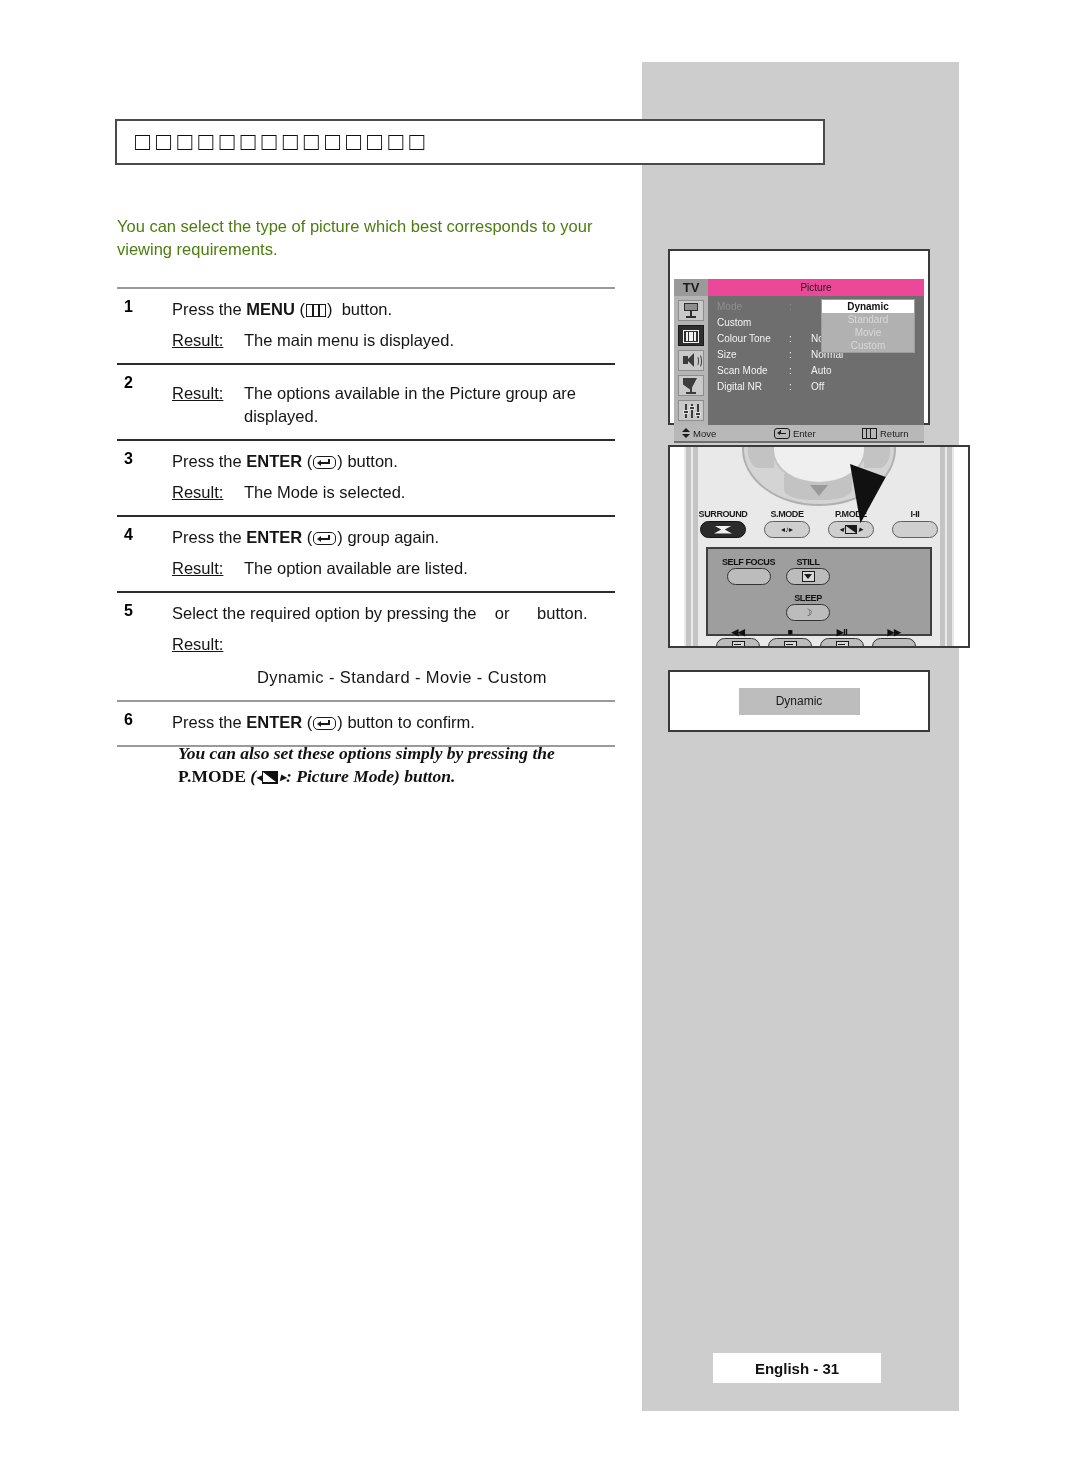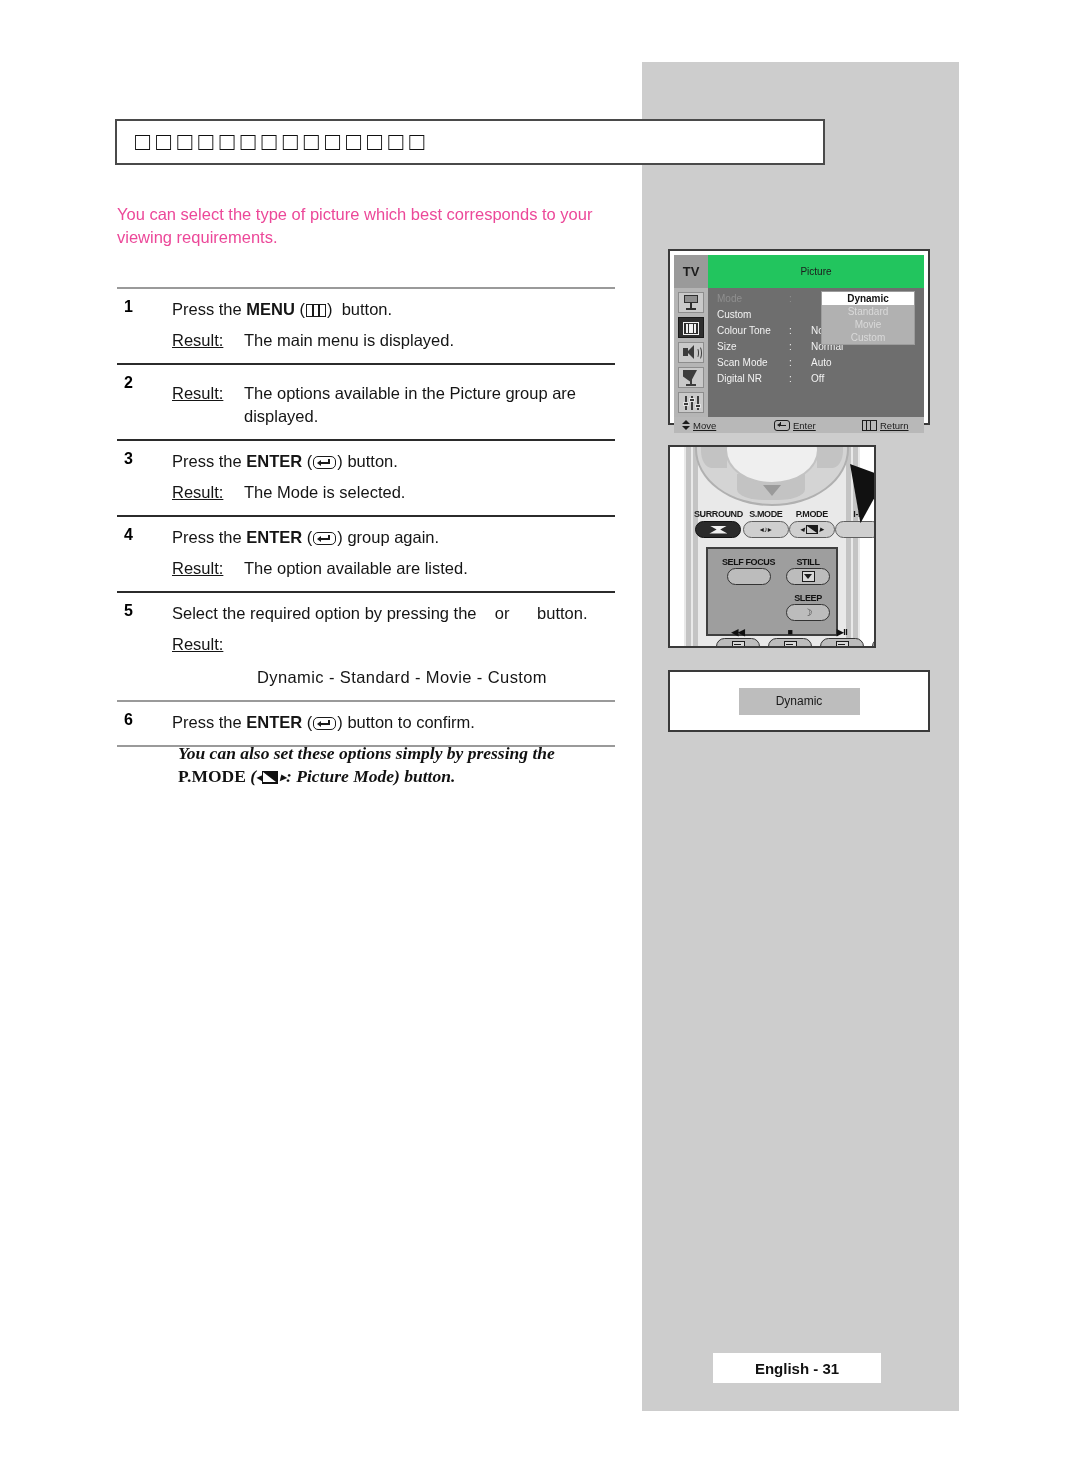--- a/index.html
+++ b/index.html
@@ -45,25 +45,25 @@
     color: #111;
     padding-left: 18px;
     font-family: "Liberation Serif", serif;
     white-space: nowrap;
   }
 
   
   #intro {
     position: absolute;
     left: 117px;
-    top: 203px;
+    top: 215px;
     width: 500px;
     font-size: 16.5px;
     line-height: 23px;
-    color: #ec4899;
+    color: #4d7c0f;
   }
 
   
   #steps {
     position: absolute;
     left: 117px;
     top: 287px;
     width: 498px;
   }
   .rule {
@@ -222,22 +222,23 @@
   #osd {
     position: relative;
     width: 100%;
     height: 100%;
     background: #6e6e6e;
     font-size: 9px;
     color: #f2f2f2;
   }
   #osd-titlebar {
     display: flex;
-    height: 33px;
-    background: #22c55e;
+    height: 17px;
+    background: #ec4899;
+    margin-top: 24px;
   }
   #osd-tv {
     width: 34px;
     background: #9a9a9a;
     color: #1c1c1c;
     font-size: 13px;
     font-weight: bold;
     display: flex;
     align-items: center;
     justify-content: center;
@@ -371,21 +372,21 @@
   }
 
   #osd-footer {
     height: 16px;
     background: #b8b8b8;
     color: #1c1c1c;
     display: flex;
     align-items: center;
     font-size: 9.5px;
   }
-  .foot-item { display: flex; align-items: center; gap: 3px; text-decoration: underline; }
+  .foot-item { display: flex; align-items: center; gap: 3px; }
   .foot-item.m1 { margin-left: 8px; width: 92px; }
   .foot-item.m2 { width: 88px; }
   .gl-updown {
     display: inline-block; width: 8px; height: 10px; position: relative;
   }
   .gl-updown::before {
     content: ""; position: absolute; left: 0; top: 0;
     border-left: 4px solid transparent; border-right: 4px solid transparent;
     border-bottom: 4px solid #1c1c1c;
   }
@@ -416,21 +417,21 @@
     content: ""; position: absolute; top: 0; bottom: 0; width: 1.2px; background: #1c1c1c;
   }
   .gl-menu::before { left: 3px; }
   .gl-menu::after { left: 7px; }
 
   
   #remote-frame {
     position: absolute;
     left: 668px;
     top: 445px;
-    width: 208px;
+    width: 302px;
     height: 203px;
     background: #ffffff;
     border: 2px solid #3a3a3a;
     box-sizing: border-box;
     overflow: hidden;
   }
   #remote-body {
     position: absolute;
     left: 14px; top: 0; right: 14px; bottom: 0;
     background: #e9e9e9;

